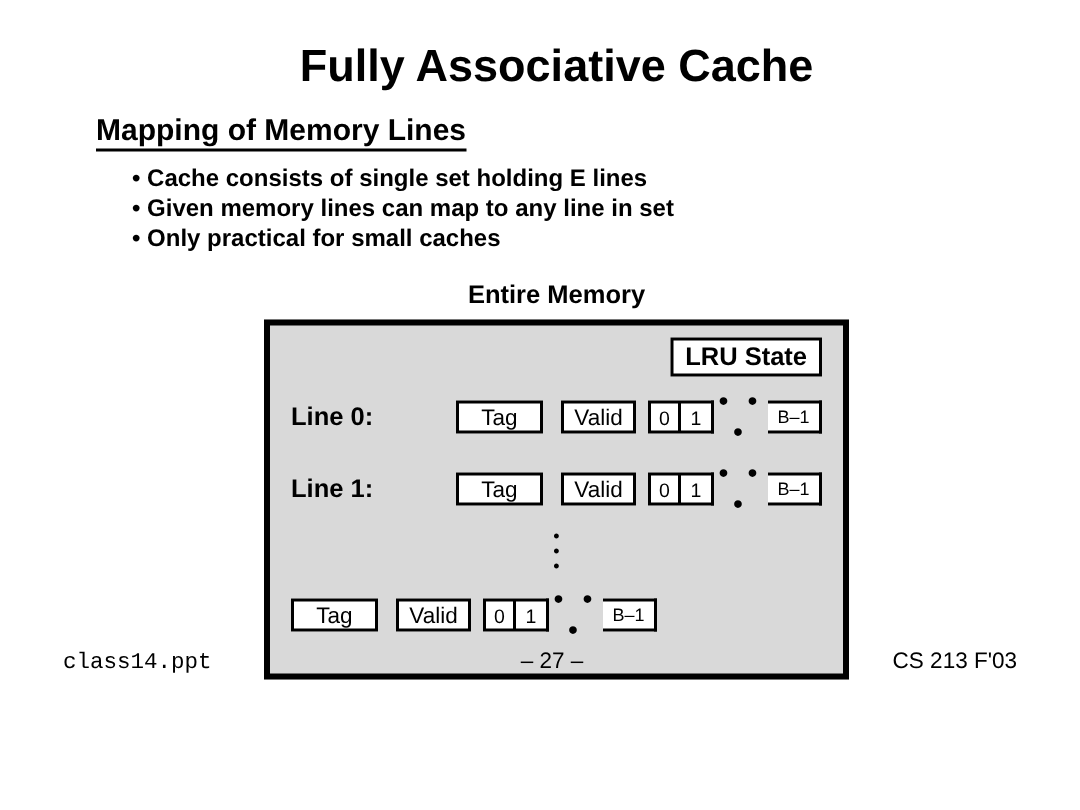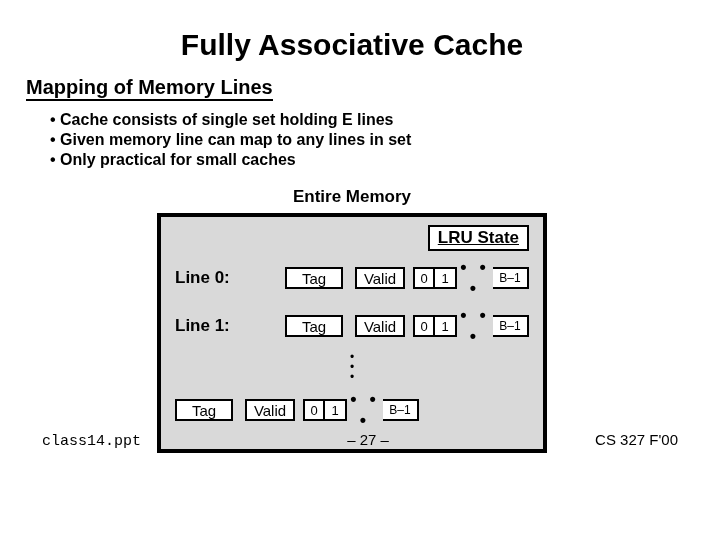--- a/index.html
+++ b/index.html
@@ -10,21 +10,21 @@
     height: 540px;
     background: #fff;
     font-family: Arial, Helvetica, sans-serif;
     color: #000;
     position: relative;
   }
   .slide {
     width: 720px;
     height: 464px;
     position: relative;
-    padding: 28px 42px 0 26px;
+    padding: 28px 42px 0 64px;
   }
   .title {
     font-size: 30px;
     font-weight: bold;
     text-align: center;
     margin: 0 0 14px 0;
   }
   .subtitle {
     font-size: 20px;
     font-weight: bold;
@@ -61,21 +61,20 @@
     text-align: right;
     margin-bottom: 6px;
   }
   .lru span {
     display: inline-block;
     background: #fff;
     border: 2px solid #000;
     padding: 1px 8px;
     font-size: 17px;
     font-weight: bold;
-    text-decoration: underline;
   }
   .row {
     display: flex;
     align-items: center;
     margin: 6px 0;
   }
   .cell-label {
     width: 110px;
     font-size: 17px;
     font-weight: bold;
@@ -131,21 +130,21 @@
 <div class="slide">
 
   <h1 class="title">Fully Associative Cache</h1>
 
   <div>
     <span class="subtitle">Mapping of Memory Lines</span>
   </div>
 
   <ul class="bullets">
     <li>Cache consists of single set holding E lines</li>
-    <li>Given memory line can map to any lines in set</li>
+    <li>Given memory lines can map to any line in set</li>
     <li>Only practical for small caches</li>
   </ul>
 
   <div class="cache-label">Entire Memory</div>
 
   <div class="cache-wrap">
     <div class="cache-box">
 
       <div class="lru">
         <span>LRU State</span>
@@ -185,16 +184,16 @@
         <div class="ell">• • •</div>
         <div class="box byte last">B–1</div>
       </div>
 
     </div>
   </div>
 
   <div class="footer">
     <span class="file">class14.ppt</span>
     <span class="page">– 27 –</span>
-    <span>CS 327 F'00</span>
+    <span>CS 213 F'03</span>
   </div>
 
 </div>
 
 </body></html>

